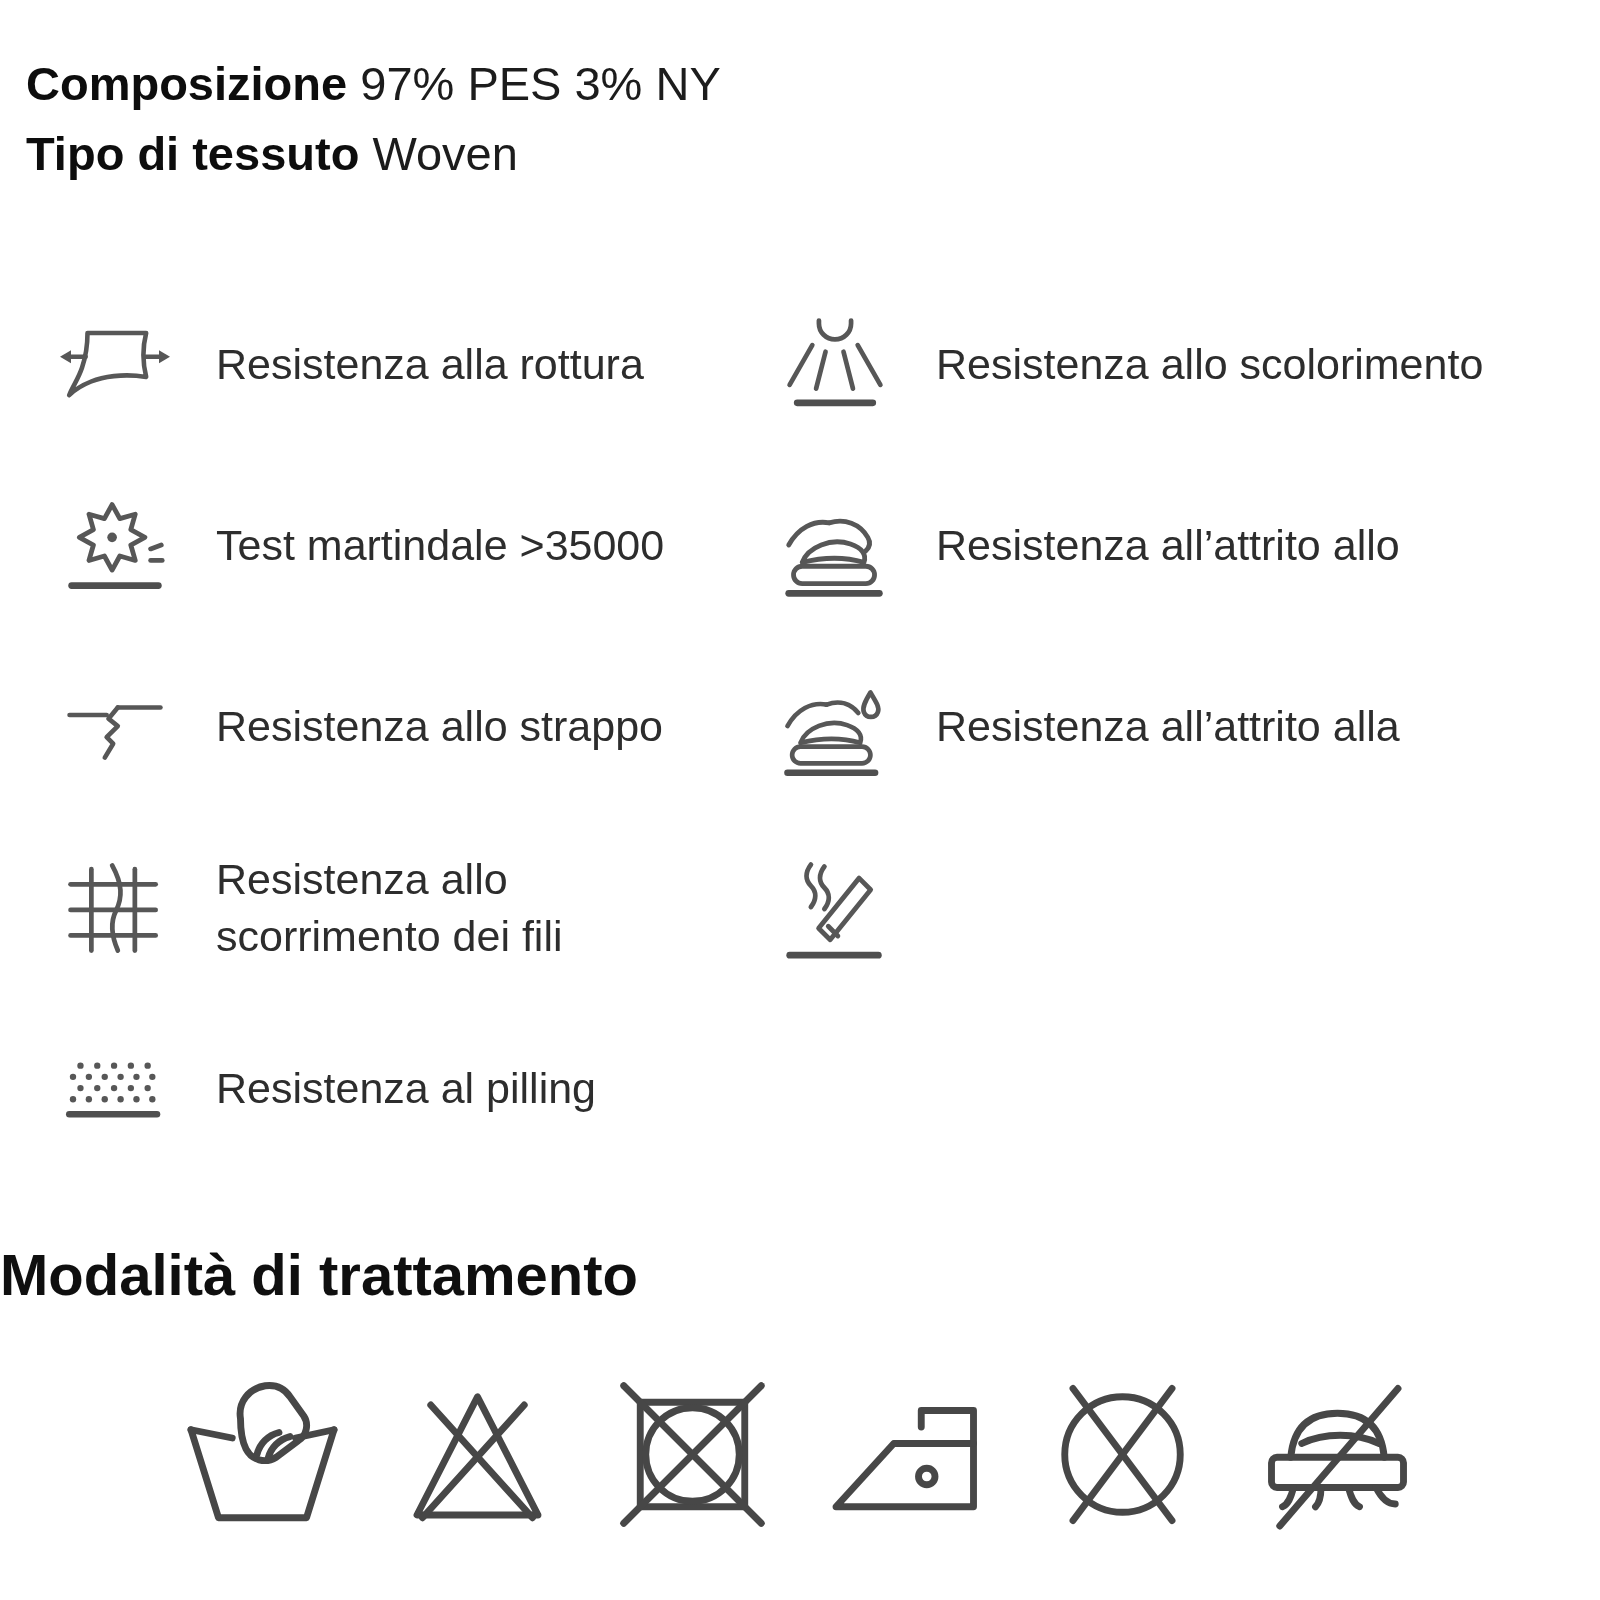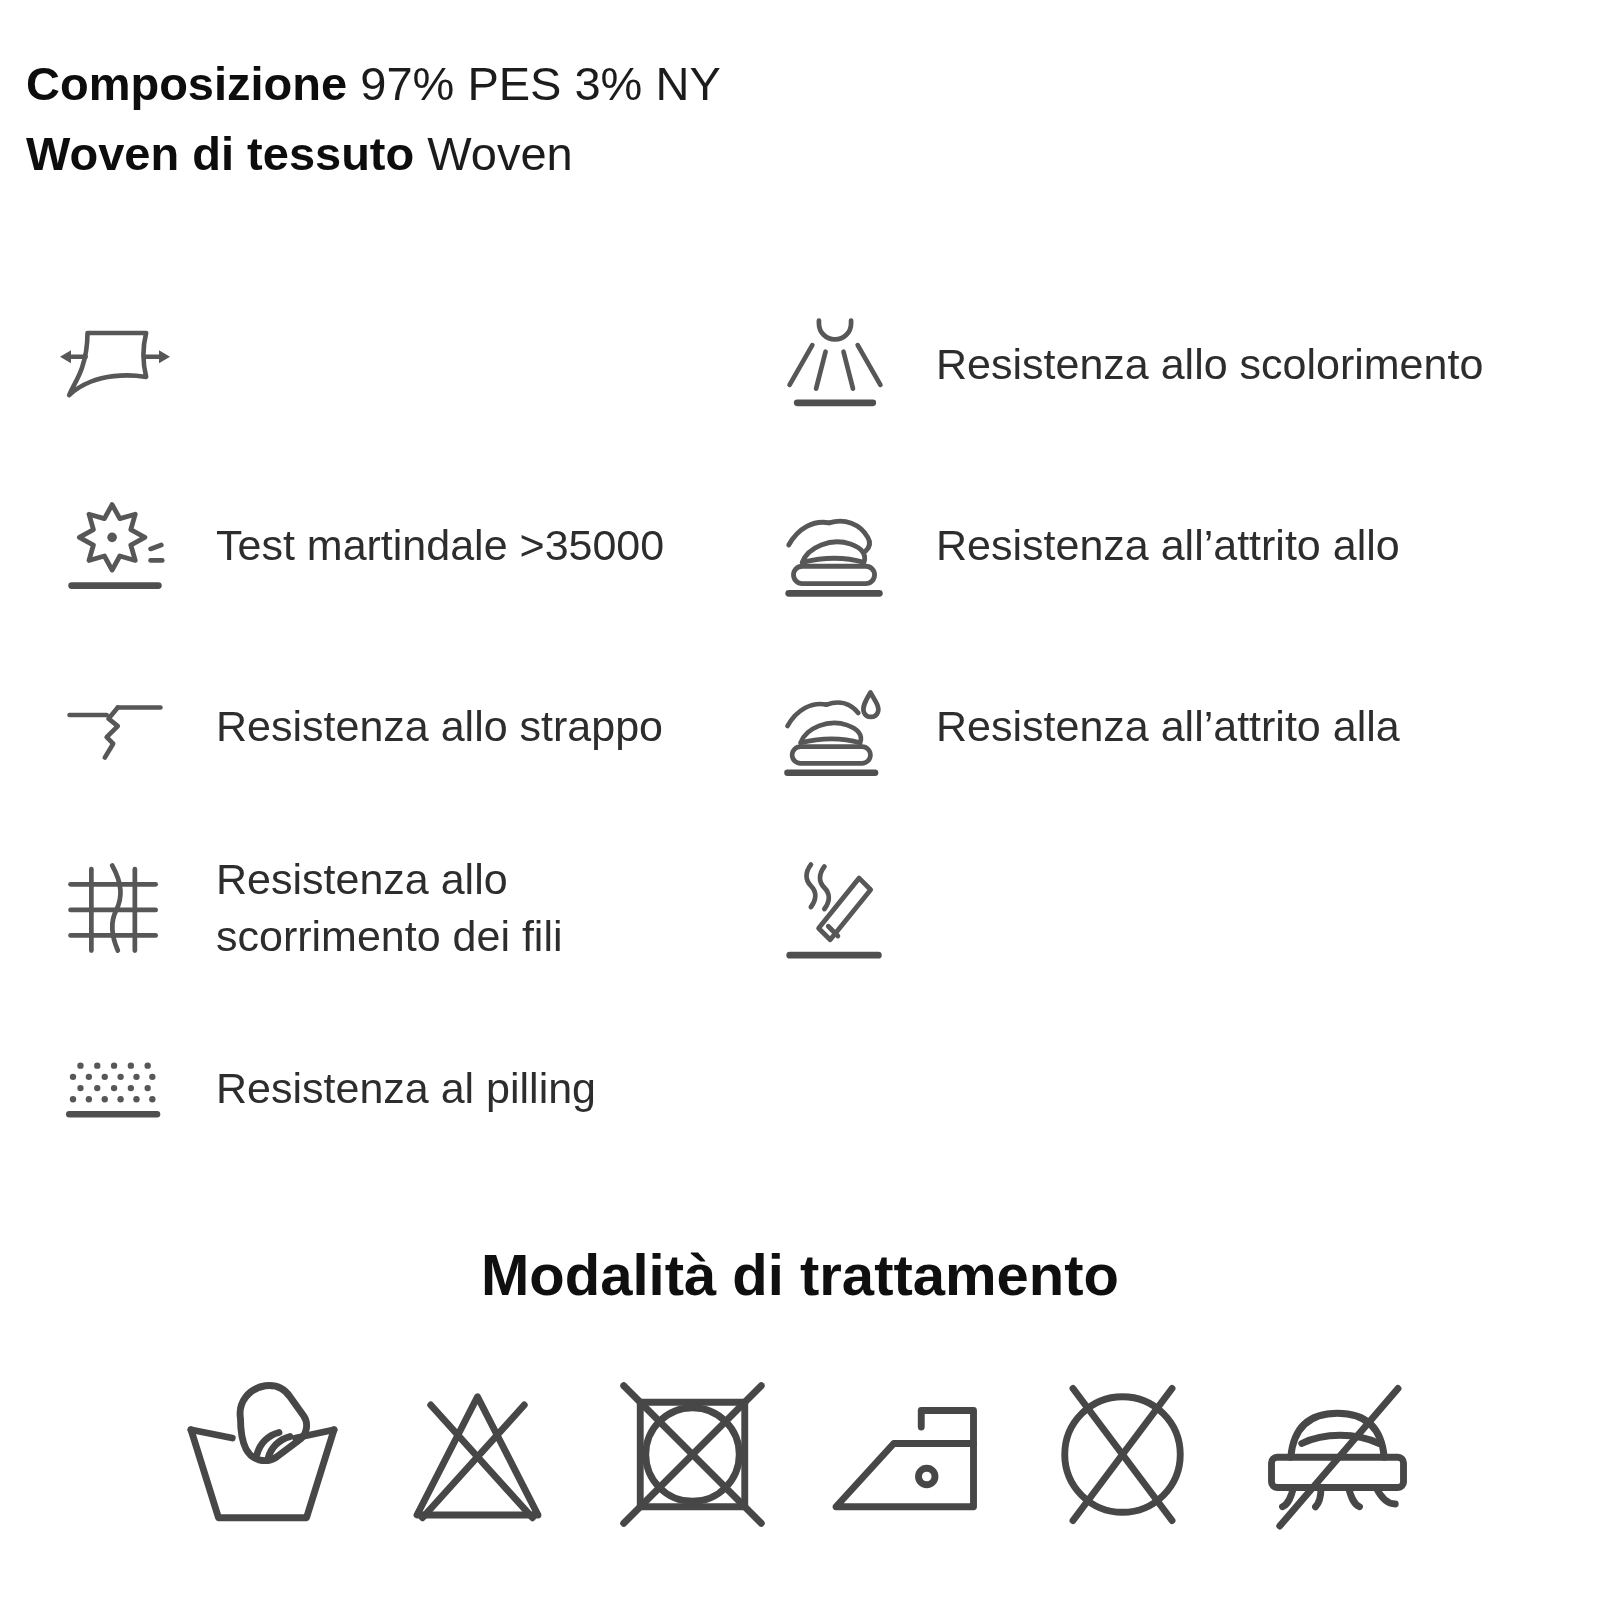--- a/index.html
+++ b/index.html
@@ -14,54 +14,55 @@
   .features{
     margin-top:92px;padding:0 0 0 60px;
     display:grid;grid-template-columns:720px 1fr;grid-auto-rows:181px;
     align-items:center;
   }
   .feature{display:flex;align-items:center;gap:46px;}
   .icon-box{width:110px;height:112px;flex:0 0 110px;display:flex;align-items:center;justify-content:center;}
   .icon-box svg{display:block;}
   .feature-label{font-size:43px;color:#2d2d2d;white-space:nowrap;line-height:1.32;}
   .feature-label.wrap{white-space:normal;max-width:500px;}
-  .treatment-title{margin-top:62px;text-align:center;font-size:58px;font-weight:800;color:#0f0f0f;}
+  .treatment-title{margin-top:62px;text-align:left;font-size:58px;font-weight:800;color:#0f0f0f;}
   .care-row{margin-top:64px;display:flex;justify-content:center;align-items:center;gap:50px;}
   .care-row svg{display:block;}
   .fi{stroke:#575757;fill:none;stroke-width:5;stroke-linecap:round;stroke-linejoin:round;}
   .fi-thick{stroke:#4f4f4f;fill:none;stroke-width:7;stroke-linecap:round;}
   .fi-fill{fill:#575757;stroke:none;}
   .ci{stroke:#474747;fill:none;stroke-width:5;stroke-linecap:round;stroke-linejoin:round;}
 </style>
 </head>
 <body>
 
 <div class="header">
   <div class="header-line">
     <span class="hl-bold">Composizione</span>
     <span>97% PES 3% NY</span>
   </div>
   <div class="header-line">
-    <span class="hl-bold">Woven di tessuto</span>
+    <span class="hl-bold">Tipo di tessuto</span>
     <span>Woven</span>
   </div>
 </div>
 
 <div class="features">
 
   <div class="feature">
     <span class="icon-box">
       <svg width="112" height="86" viewBox="0 0 120 90">
         <path class="fi" d="M30 10 L94 10 C90 26 90 42 94 58 C68 54 46 58 34 63 C24 67 16 72 10 78 C14 68 20 60 24 48 C28 36 30 22 30 10 Z"></path>
         <path class="fi" d="M28 36 L10 36"></path>
           <polygon class="fi-fill" points="12,29 0,36 12,43"></polygon>
         <path class="fi" d="M92 36 L110 36"></path>
           <polygon class="fi-fill" points="108,29 120,36 108,43"></polygon>
       </svg>
     </span>
+    <span class="feature-label">Resistenza alla rottura</span>
   </div>
 
   <div class="feature">
     <span class="icon-box">
       <svg width="104" height="104" viewBox="0 0 110 110">
         <path class="fi" d="M38 8 L38 11 A16 16 0 0 0 72 11 L72 8"></path>
         <path class="fi" d="M31 34 L7 76"></path>
         <path class="fi" d="M45 41 L35 80"></path>
         <path class="fi" d="M64 41 L74 80"></path>
         <path class="fi" d="M79 34 L103 76"></path>

